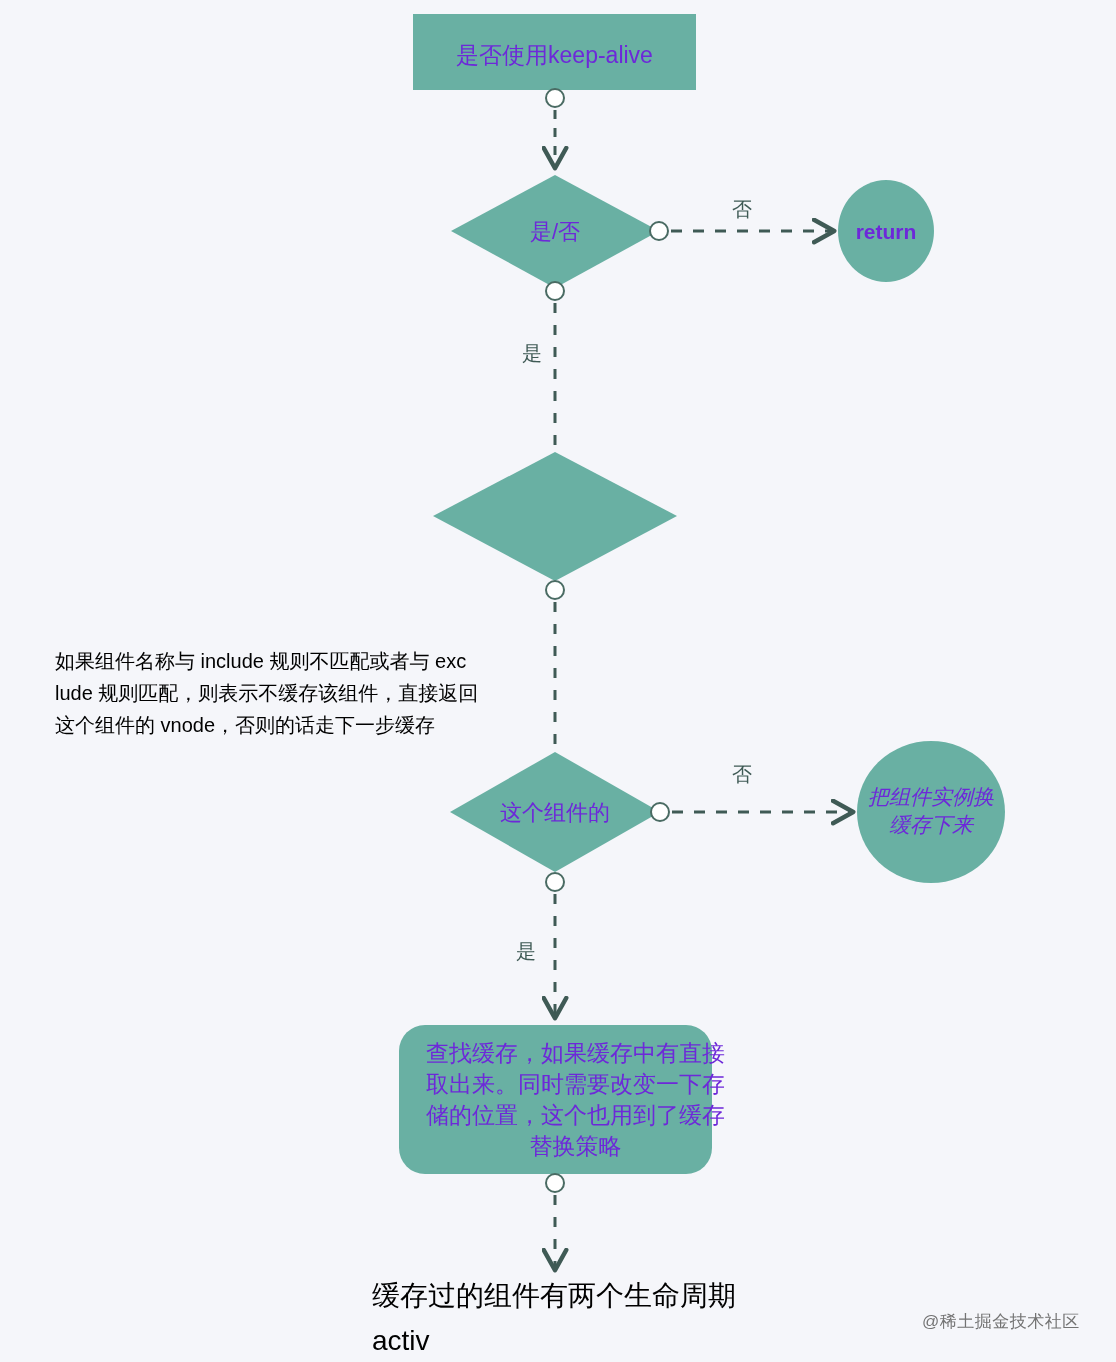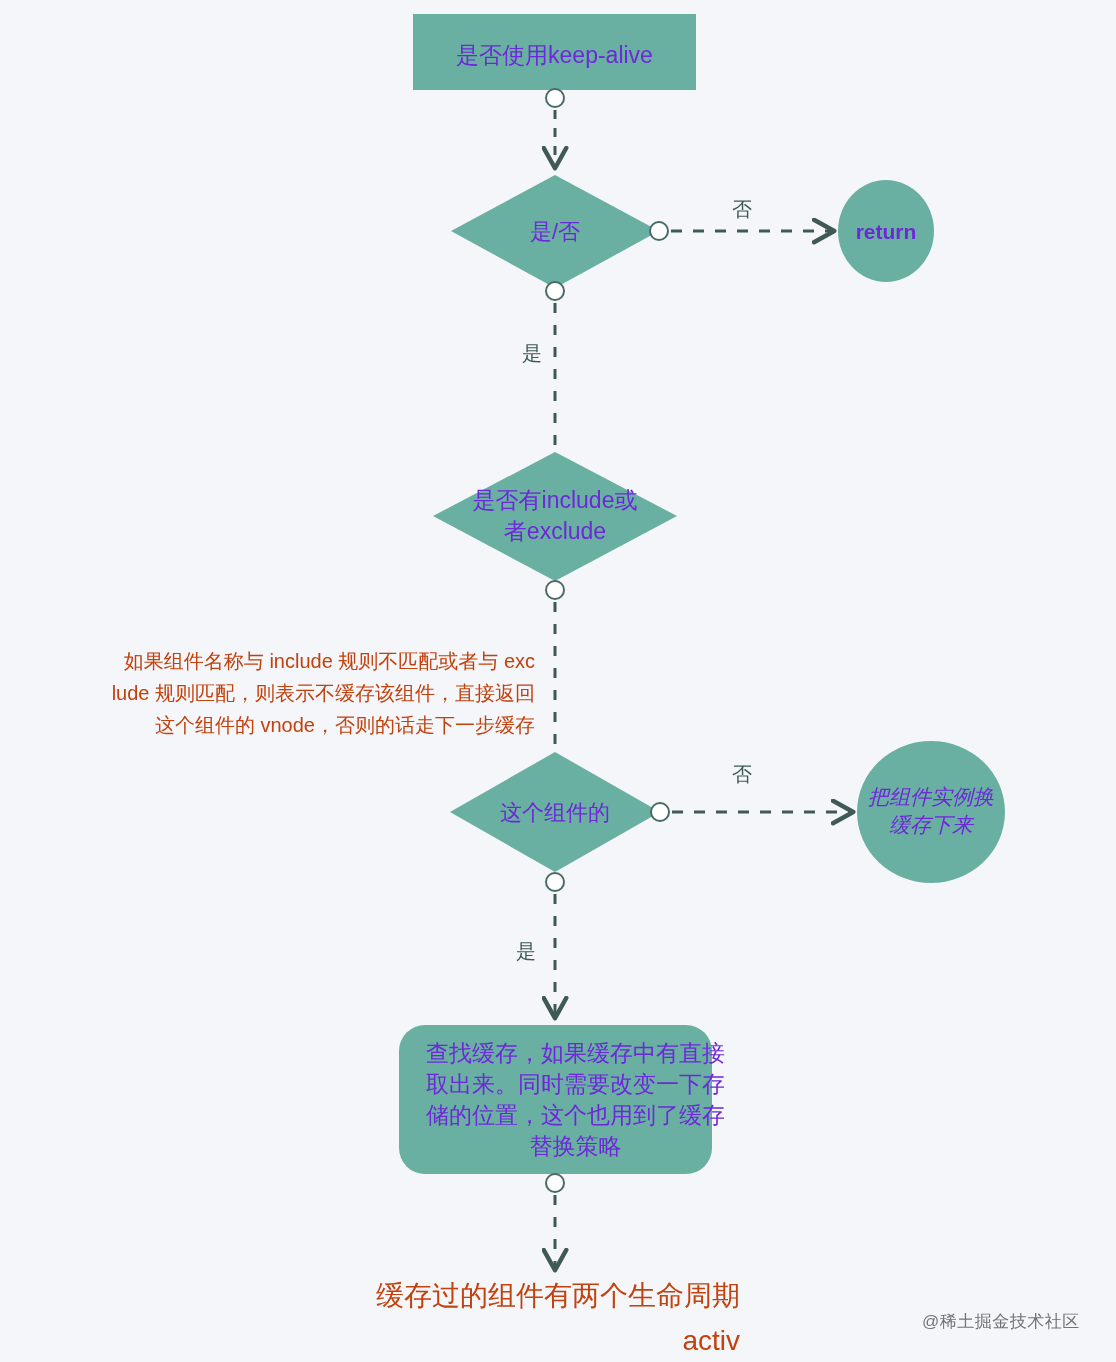--- a/index.html
+++ b/index.html
@@ -35,22 +35,22 @@
   }
   .edge-label {
     position: absolute;
     color: #3f5a55;
     text-align: center;
     font-size: 20px;
     line-height: 1.2;
   }
   .free-text {
     position: absolute;
-    color: #c2410c;
-    text-align: right;
+    color: #000000;
+    text-align: left;
     line-height: 1.6;
     font-size: 20px;
   }
   .watermark {
     position: absolute;
     color: #737373;
     font-size: 17px;
     letter-spacing: 0.5px;
   }
   
@@ -123,22 +123,20 @@
       <line x1="555" y1="1195" x2="555" y2="1268" stroke="#3f5a55" stroke-width="3" stroke-dasharray="10 12" marker-end="url(#arrow)"></line>
     </g>
   </svg>
 
   <div class="node-label t-box1" style="left:413px; top:40px; width:283px;">是否使用keep-alive</div>
 
   <div class="node-label t-dia1" style="left:451px; top:217px; width:208px;">是/否</div>
 
   <div class="node-label t-return" style="left:838px; top:218px; width:96px;font-weight:bold;">return</div>
 
-  <div class="node-label t-dia2" style="left:433px; top:485px; width:244px;">是否有include或
-者exclude</div>
 
   <div class="node-label t-dia3" style="left:450px; top:798px; width:210px;">这个组件的</div>
 
   <div class="node-label t-circ2" style="left:857px; top:783px; width:148px;">把组件实例换
 缓存下来</div>
 
   <div class="node-label t-round" style="left:424px; top:1038px; width:303px;">查找缓存，如果缓存中有直接
 取出来。同时需要改变一下存
 储的位置，这个也用到了缓存
 替换策略</div>

